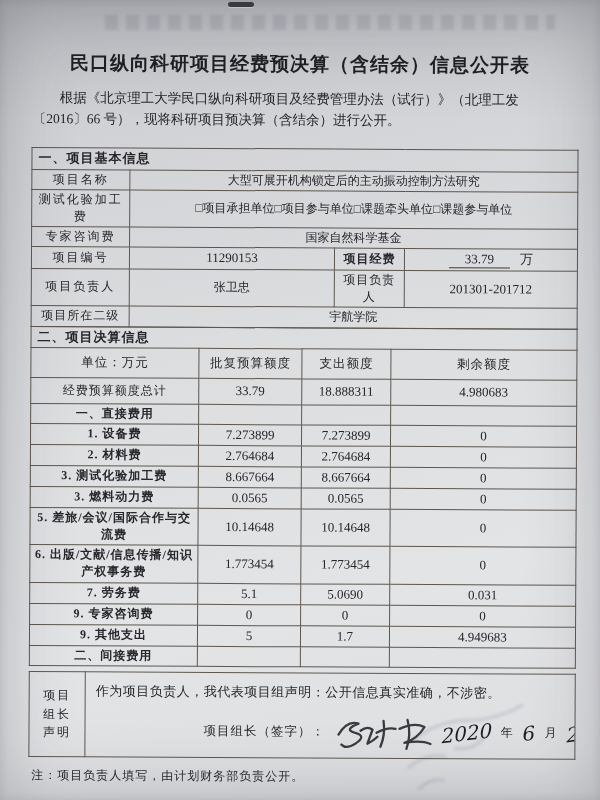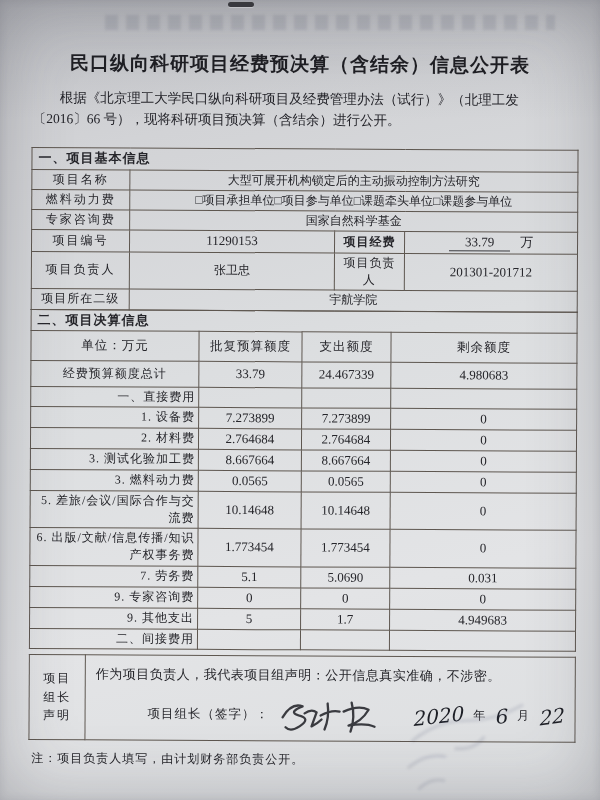--- a/index.html
+++ b/index.html
@@ -27,33 +27,33 @@
   .intro .l1{text-indent:2em;}
 
   table{border-collapse:collapse;table-layout:fixed;margin-left:32px;width:546px;
     font-size:12px;color:#26262b;}
   td{border:1px solid #5e5750;padding:1px 3px;overflow:hidden;}
   .sec-row td{font-family:"Liberation Sans","DejaVu Sans",sans-serif;font-weight:700;
     font-size:13px;padding-left:6px;letter-spacing:1px;}
   .lbl{text-align:center;letter-spacing:2px;}
   .val{text-align:center;}
   .num{text-align:center;font-size:13px;font-family:"Liberation Serif","DejaVu Serif",serif;}
-  .left{text-align:right;letter-spacing:1px;}
+  .left{text-align:center;letter-spacing:1px;font-weight:bold;}
   .underlined{display:inline-block;border-bottom:1px solid #3c3c40;padding:0 16px 0 16px;}
   .unit-after{margin-left:10px;}
   .hdr td{font-size:12.5px;text-align:center;letter-spacing:1px;}
 
   #tableB,#tableC{margin-top:-1px;}
   #tableC{margin-top:5px;}
   .decl-left{text-align:center;vertical-align:middle;letter-spacing:2px;}
   .decl-left span{display:block;line-height:1.55;}
   .decl-body{vertical-align:top;padding:8px 6px 4px 10px;}
   .statement{font-size:13px;letter-spacing:.5px;margin:2px 0 0 0;}
   .sign-row{display:flex;align-items:center;margin-top:10px;height:42px;}
-  .sign-label{font-size:12.5px;letter-spacing:1px;margin-left:52px;white-space:nowrap;}
+  .sign-label{font-size:12.5px;letter-spacing:1px;margin-left:108px;white-space:nowrap;}
   .sig-svg{margin-left:8px;flex:0 0 auto;}
   .date-group{margin-left:auto;display:flex;align-items:center;gap:9px;padding-right:4px;}
   .hw{font-style:italic;font-size:20px;color:#1d1f26;font-family:"DejaVu Serif",serif;}
   .hw-y{transform:rotate(-7deg) skewX(-6deg);}
   .hw-m{transform:rotate(-3deg);}
   .hw-d{transform:rotate(-8deg) skewX(-8deg);}
   .du{font-size:12px;letter-spacing:1px;}
   .footnote{margin:10px 0 0 35px;font-size:12px;letter-spacing:1px;color:#26262b;}
 </style>
 </head>
@@ -81,21 +81,21 @@
       </colgroup>
     <tbody>
         <tr class="sec-row" style="height:22px;">
       <td colspan="4">一、项目基本信息</td>
     </tr>
     <tr style="height:20px;">
       <td class="lbl">项目名称</td>
       <td colspan="3" class="val">大型可展开机构锁定后的主动振动控制方法研究</td>
     </tr>
     <tr style="height:20px;">
-      <td class="lbl">燃料动力费</td>
+      <td class="lbl">测试化验加工费</td>
       <td colspan="3" class="val">□项目承担单位□项目参与单位□课题牵头单位□课题参与单位</td>
     </tr>
     <tr style="height:20px;">
       <td class="lbl">专家咨询费</td>
       <td colspan="3" class="val">国家自然科学基金</td>
     </tr>
     <tr style="height:22px;">
       <td class="lbl">项目编号</td>
       <td class="num">11290153</td>
       <td class="lbl" style="letter-spacing:1px;font-weight:bold;">项目经费</td>
@@ -129,21 +129,21 @@
     </tr>
     <tr class="hdr" style="height:30px;">
       <td>单位：万元</td>
       <td>批复预算额度</td>
       <td>支出额度</td>
       <td>剩余额度</td>
     </tr>
     <tr style="height:26px;">
       <td class="lbl" style="letter-spacing:1px;">经费预算额度总计</td>
       <td class="num">33.79</td>
-      <td class="num">24.467339</td>
+      <td class="num">18.888311</td>
       <td class="num">4.980683</td>
     </tr>
     <tr style="height:19px;">
       <td class="left">一、直接费用</td>
       <td></td>
       <td></td>
       <td></td>
     </tr>
     <tr style="height:21px;">
       <td class="left">1. 设备费</td>

